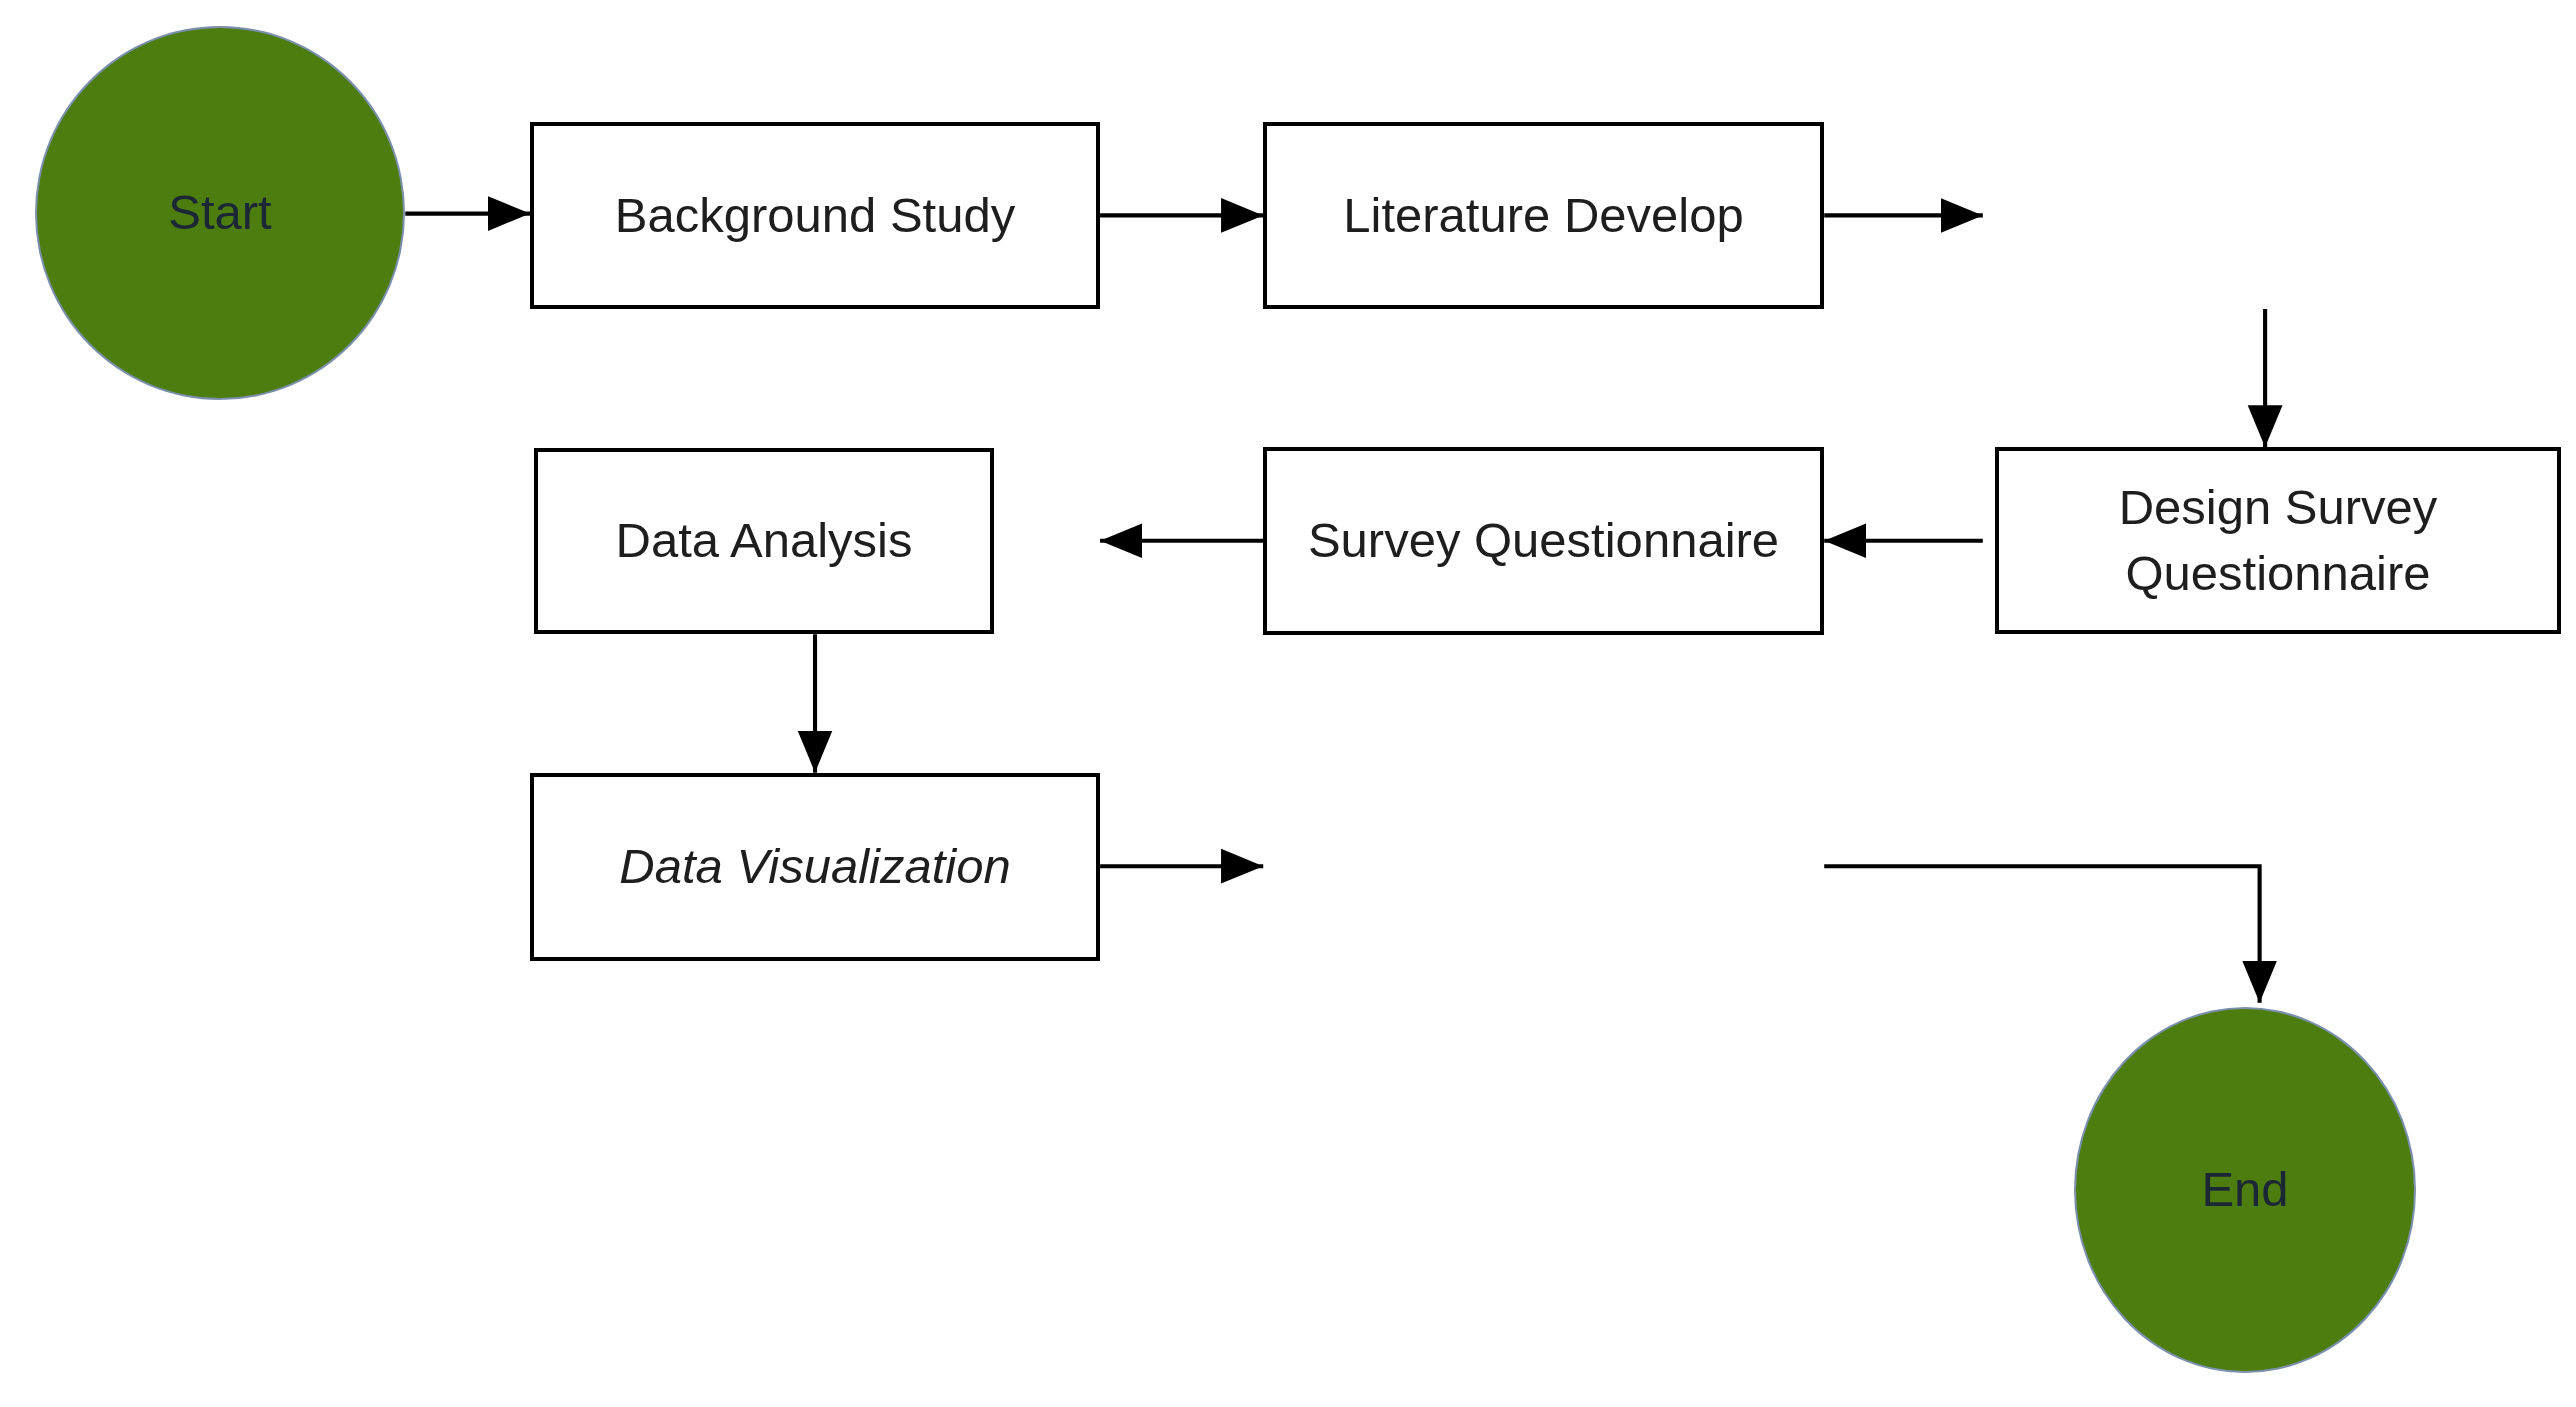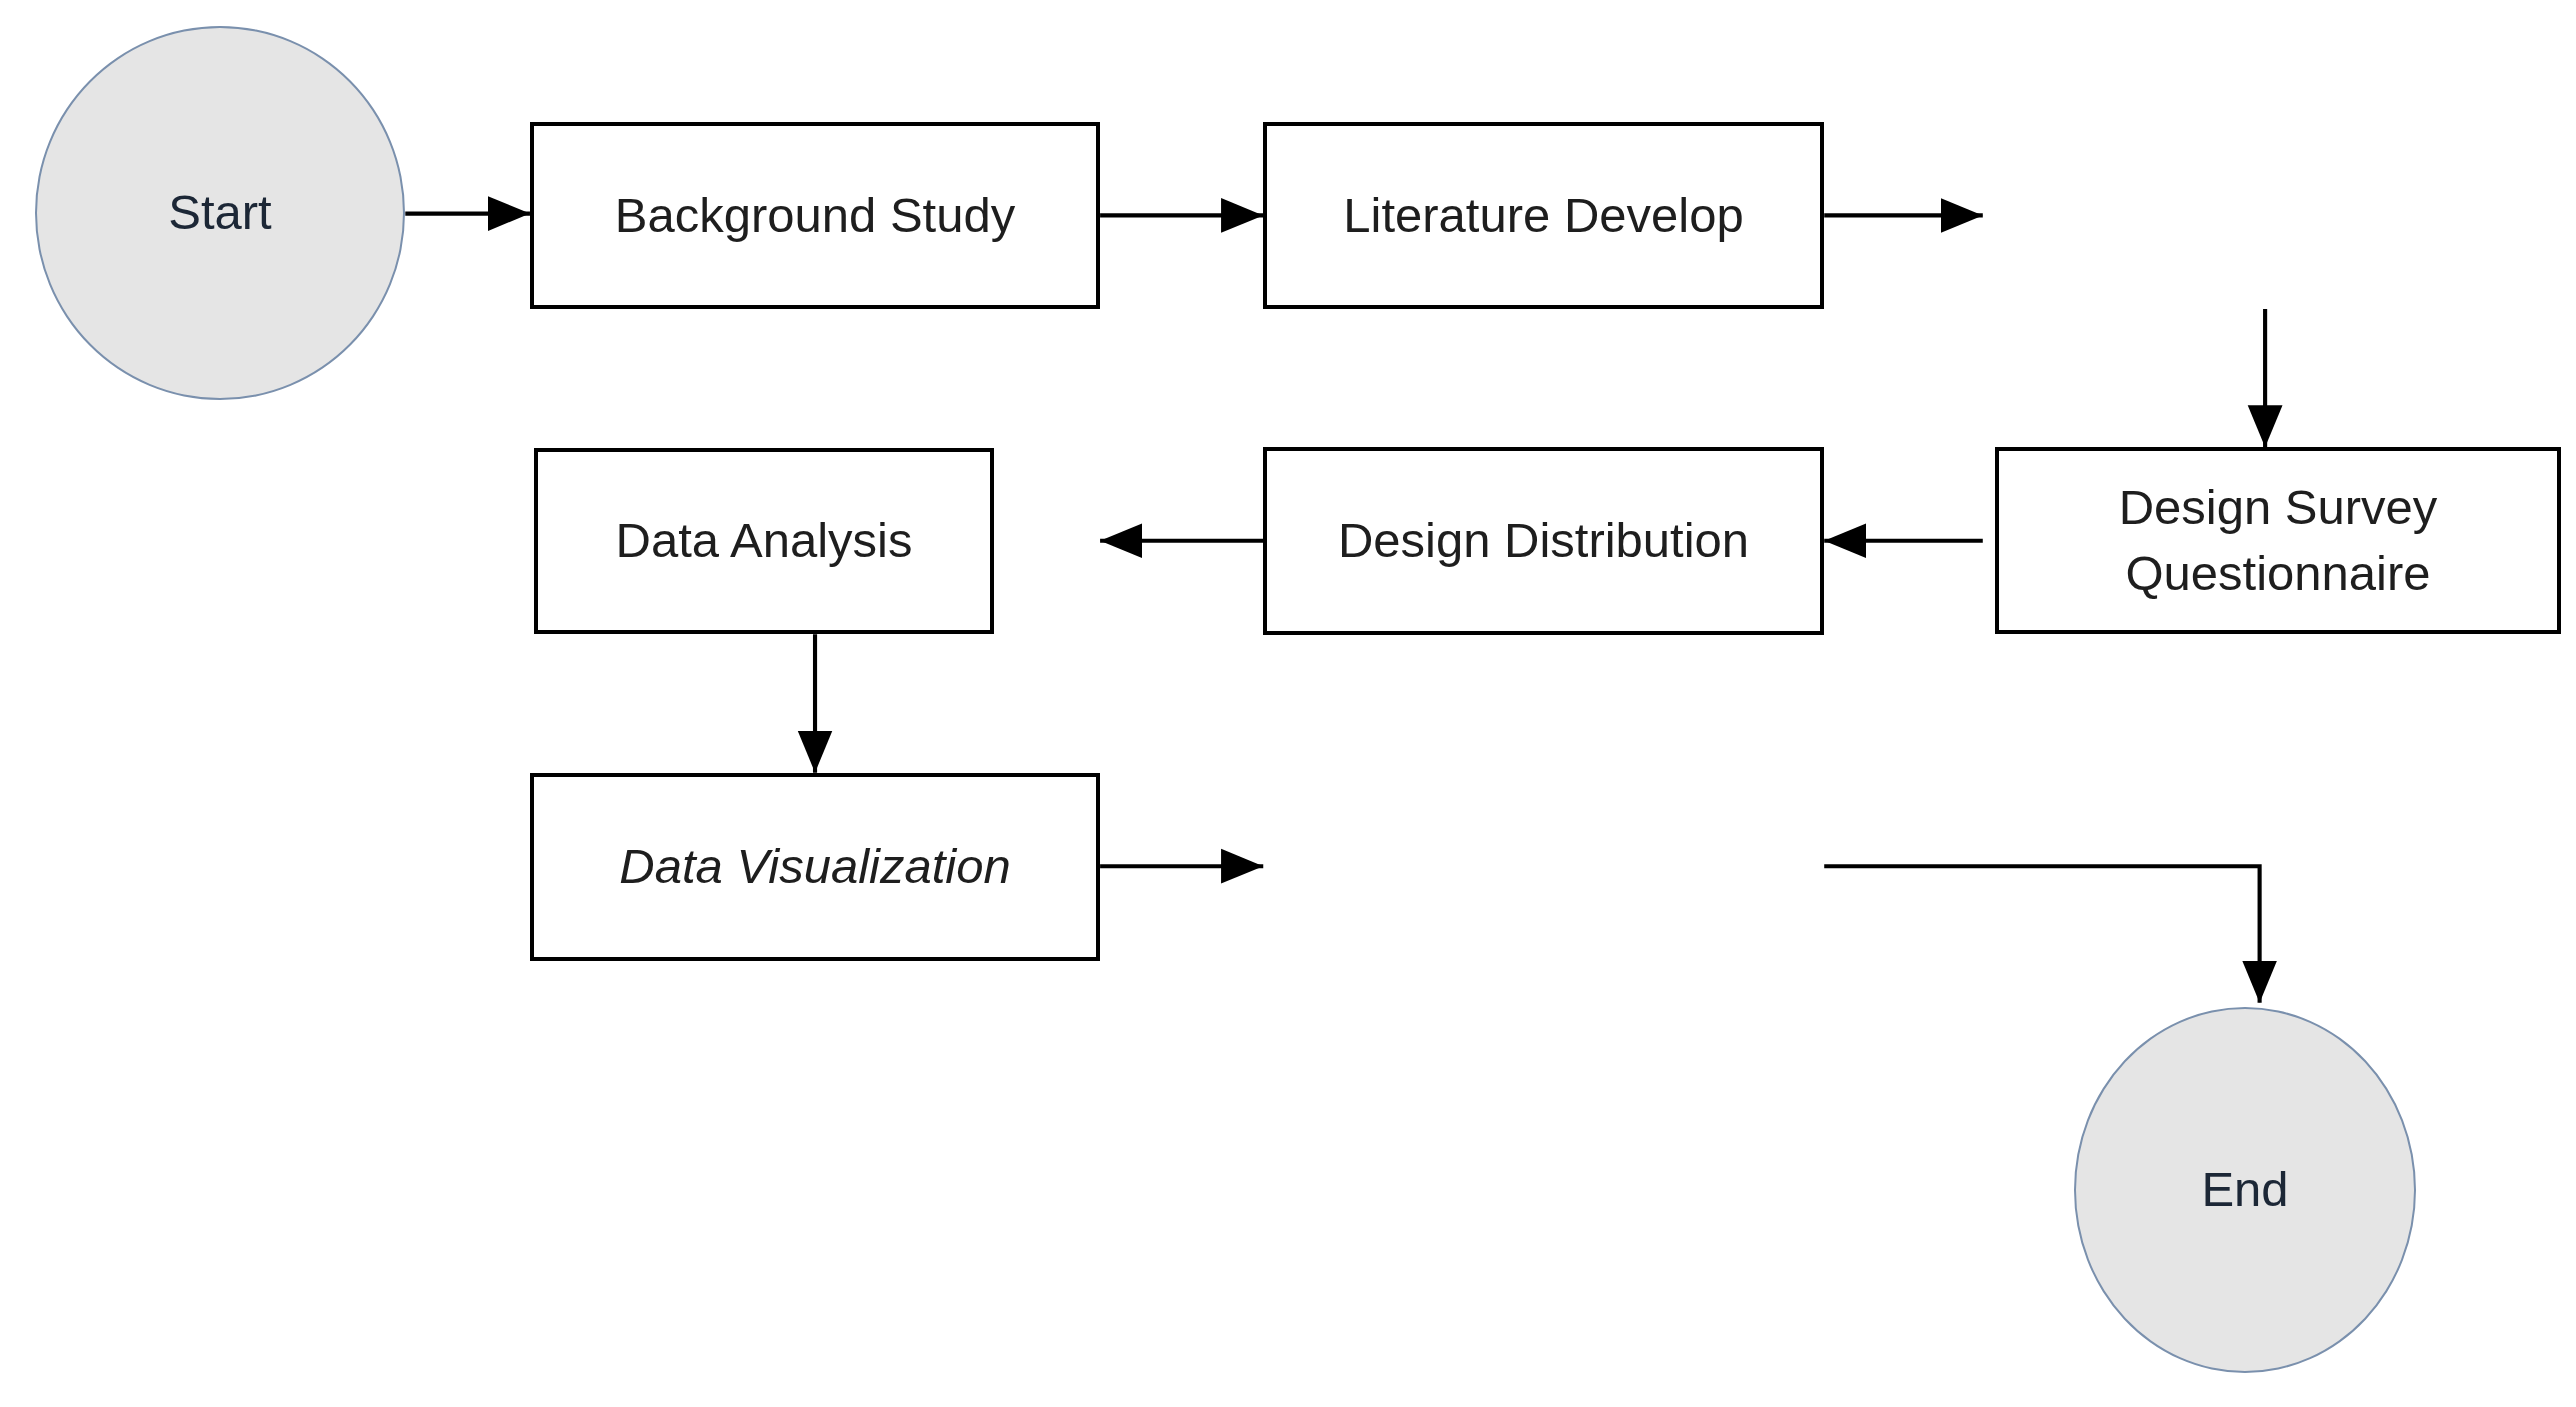--- a/index.html
+++ b/index.html
@@ -36,21 +36,21 @@
     text-align: center;
     color: #1e1e1e;
     font-size: 49px;
     line-height: 1.33;
   }
   .process {
     background: #ffffff;
     border: 4.6px solid #000000;
   }
   .terminal {
-    background: #e5e5e5;
+    background: #4d7c0f;
     border: 2.8px solid #7a90ad;
     border-radius: 50%;
     color: #1c2736;
   }
   .node-label {
     white-space: pre-line;
     padding: 0 16.5px;
   }
 </style>
 </head>
@@ -87,21 +87,21 @@
     <span class="node-label">Literature Develop</span>
   </div>
 
 
   <div class="node process" style="left:1983px; top:447px; width:566px; height:187px;margin-left:12px;">
     <span class="node-label">Design Survey
 Questionnaire</span>
   </div>
 
   <div class="node process" style="left:1263px; top:447px; width:561px; height:188px;">
-    <span class="node-label">Design Distribution</span>
+    <span class="node-label">Survey Questionnaire</span>
   </div>
 
   <div class="node process" style="left:534px; top:448px; width:460px; height:186px;">
     <span class="node-label">Data Analysis</span>
   </div>
 
   <div class="node process" style="left:530px; top:773px; width:570px; height:188px;font-style:italic;">
     <span class="node-label">Data Visualization</span>
   </div>
 

